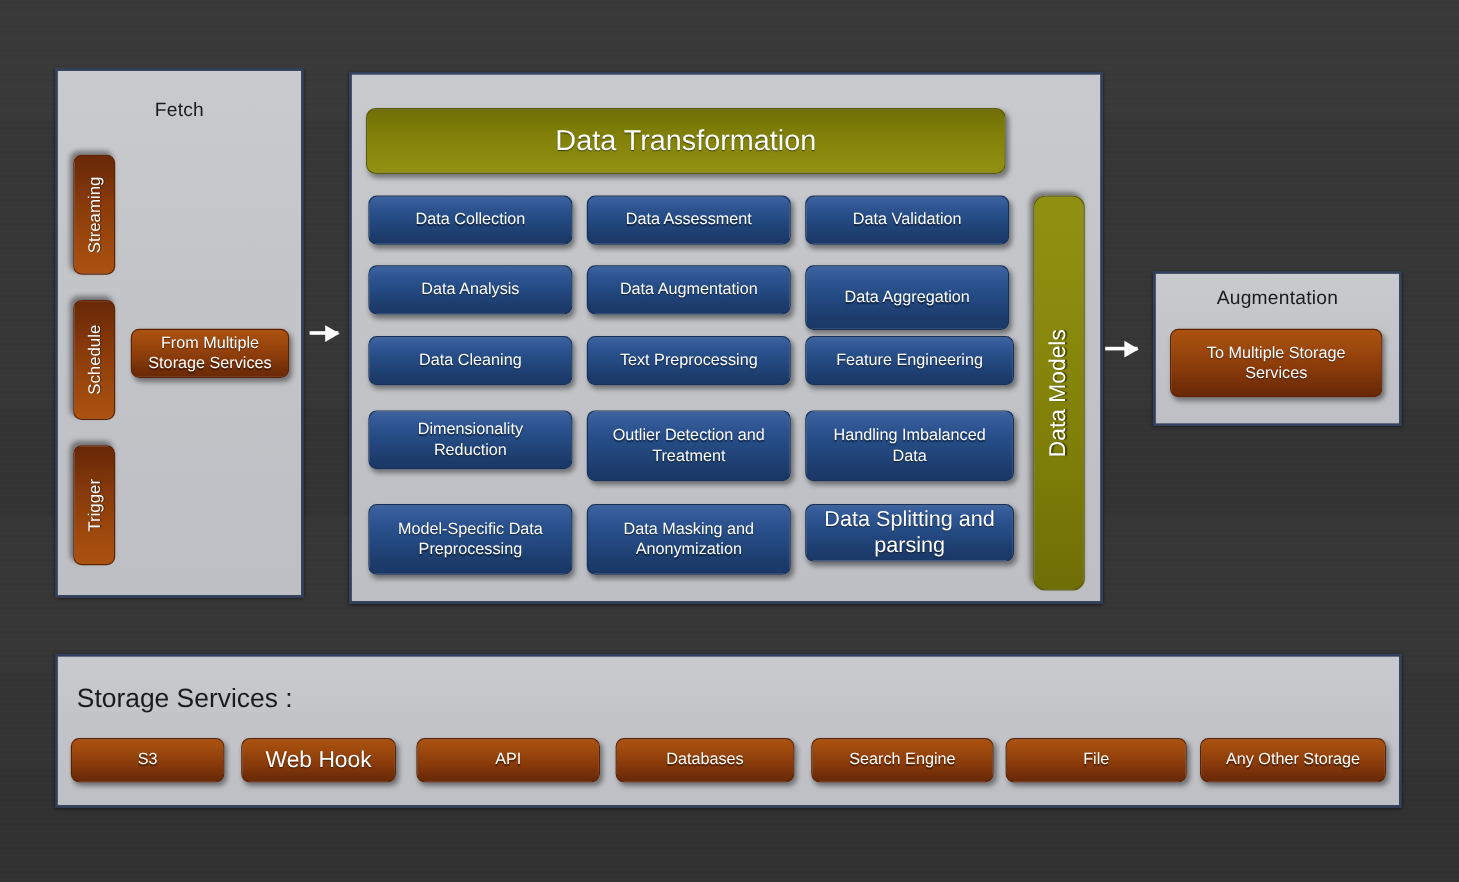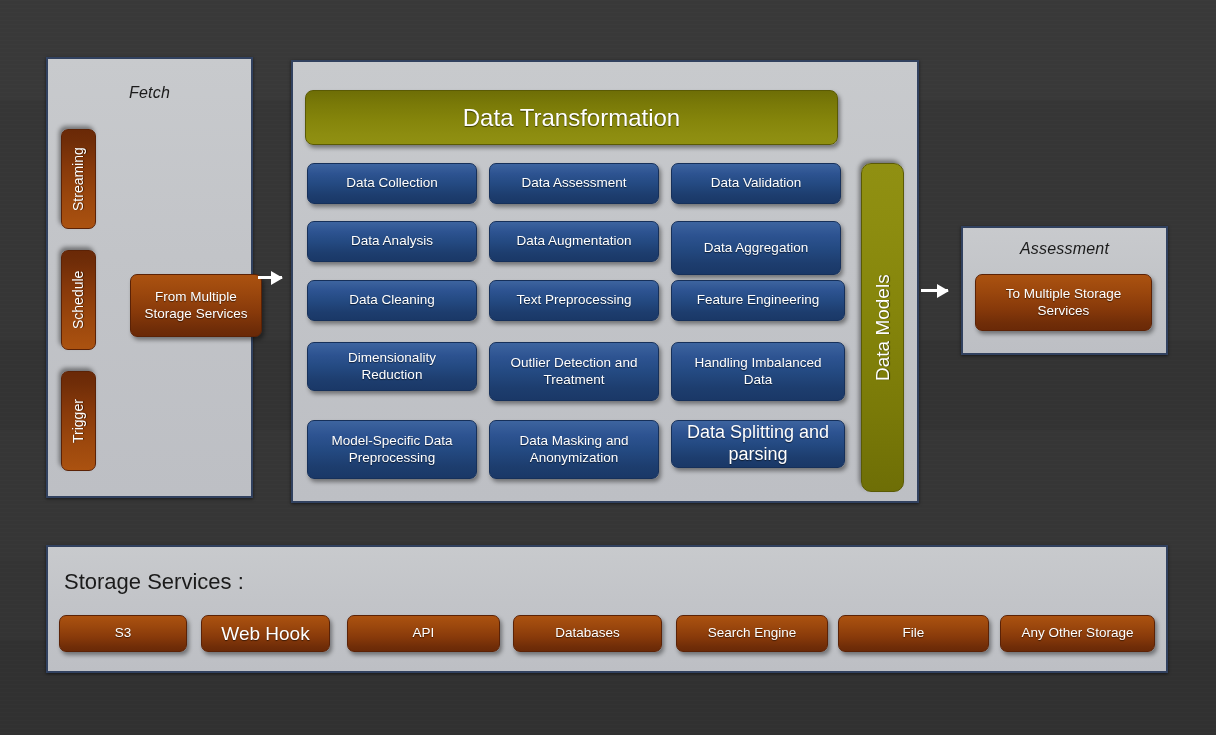--- a/index.html
+++ b/index.html
@@ -39,21 +39,20 @@
     box-sizing: border-box;
   }
   .panel-title {
     position: absolute;
     left: 0;
     right: 0;
     text-align: center;
     color: #1b1b1b;
     font-size: 16px;
     letter-spacing: 0.2px;
-    font-style: italic;
   }
 
   
   .pill {
     position: absolute;
     box-sizing: border-box;
     display: flex;
     align-items: center;
     justify-content: center;
     text-align: center;
@@ -109,21 +108,21 @@
   <div class="panel" style="left:46px; top:57px; width:207px; height:441px;">
     <div class="panel-title" style="top:25px;">Fetch</div>
   </div>
 
   <div class="pill brown vertical" style="left:61px; top:129px; width:35px; height:100px; font-size:14px;">Streaming</div>
 
   <div class="pill brown vertical" style="left:61px; top:250px; width:35px; height:100px; font-size:14px;">Schedule</div>
 
   <div class="pill brown vertical" style="left:61px; top:371px; width:35px; height:100px; font-size:14px;">Trigger</div>
 
-  <div class="pill brown" style="left:109px; top:274px; width:132px; height:63px; font-size:13.5px; padding:0 9px;margin-left:21px;">From Multiple Storage Services</div>
+  <div class="pill brown" style="left:109px; top:274px; width:132px; height:41px; font-size:13.5px; padding:0 9px;">From Multiple Storage Services</div>
 
   <div class="arrow" style="left:258px; top:276px; width:24px;"></div>
 
   <div class="panel" style="left:291px; top:60px; width:628px; height:443px;"></div>
 
   <div class="pill olive" style="left:305px; top:90px; width:533px; height:55px; font-size:24px; border-radius:8px;">Data Transformation</div>
 
   <div class="pill blue" style="left:307px; top:163px; width:170px; height:41px; font-size:13.5px; padding:0 6px;">Data Collection</div>
   <div class="pill blue" style="left:489px; top:163px; width:170px; height:41px; font-size:13.5px; padding:0 6px;">Data Assessment</div>
   <div class="pill blue" style="left:671px; top:163px; width:170px; height:41px; font-size:13.5px; padding:0 6px;">Data Validation</div>
@@ -142,21 +141,21 @@
 
   <div class="pill blue" style="left:671px; top:342px; width:174px; height:59px; font-size:13.5px; padding:0 8px;">Handling Imbalanced Data</div>
   <div class="pill blue" style="left:489px; top:420px; width:170px; height:59px; font-size:13.5px; padding:0 8px;">Data Masking and Anonymization</div>
   <div class="pill blue" style="left:671px; top:420px; width:174px; height:48px; font-size:18px; padding:0 9px;">Data Splitting and parsing</div>
 
   <div class="pill olive vertical" style="left:861px; top:163px; width:43px; height:329px; font-size:19px; border-radius:10px;">Data Models</div>
 
   <div class="arrow" style="left:921px; top:289px; width:27px;"></div>
 
   <div class="panel" style="left:961px; top:226px; width:207px; height:129px;">
-    <div class="panel-title" style="top:12px;">Assessment</div>
+    <div class="panel-title" style="top:12px;">Augmentation</div>
   </div>
 
   <div class="pill brown" style="left:975px; top:274px; width:177px; height:57px; font-size:13.5px; padding:0 10px;">To Multiple Storage Services</div>
 
   <div class="panel" style="left:46px; top:545px; width:1122px; height:128px;">
     <div style="position:absolute; left:16px; top:22px; font-size:22px; color:#1b1b1b;">Storage Services :</div>
   </div>
 
   <div class="pill brown" style="left:59px; top:615px; width:128px; height:37px; font-size:13.5px;">S3</div>
   <div class="pill brown" style="left:201px; top:615px; width:129px; height:37px; font-size:19px;">Web Hook</div>

